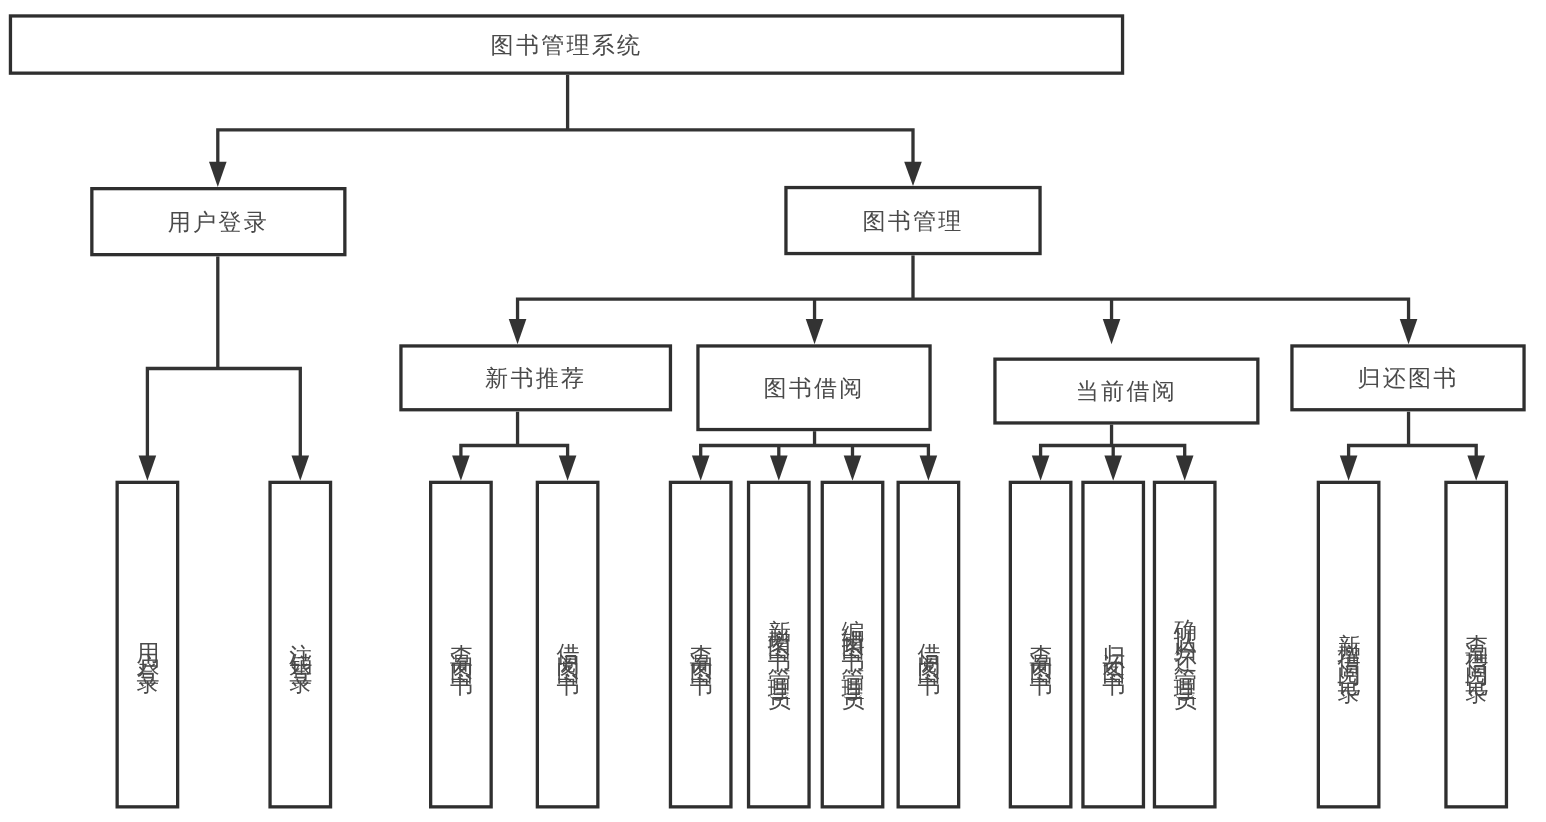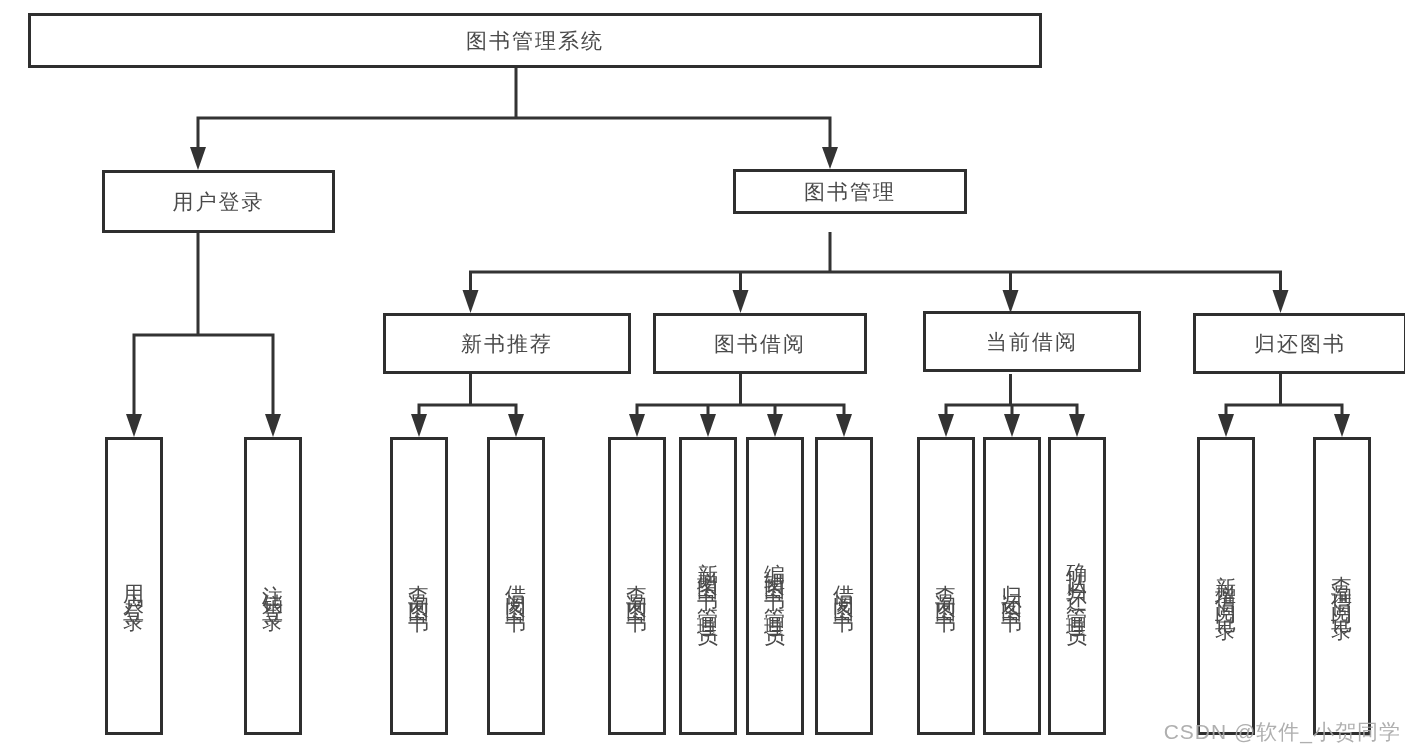--- a/index.html
+++ b/index.html
@@ -20,37 +20,37 @@
   .node {
     position: absolute;
     box-sizing: border-box;
     background: #ffffff;
     border: 3px solid #2f2f2f;
     display: flex;
     align-items: center;
     justify-content: center;
     color: #4a4a4a;
   }
-  .h-node { font-size: 21px; letter-spacing: 2px; white-space: nowrap; margin-left: 20px; }
+  .h-node { font-size: 21px; letter-spacing: 2px; white-space: nowrap; }
   .leaf { width: 58px; height: 298px; top: 437px; }
   .leaf .vtext {
     writing-mode: vertical-rl;
     text-orientation: mixed;
     font-size: 21px;
     letter-spacing: 9px;
     line-height: 1;
     white-space: nowrap;
   }
   
   #n-root        { left: 8px;    top: 13px;  width: 1014px; height: 55px; }
   #n-login       { left: 82px;   top: 170px; width: 233px;  height: 63px; }
-  #n-mgmt        { left: 713px;  top: 169px; width: 234px;  height: 45px; }
+  #n-mgmt        { left: 713px;  top: 169px; width: 234px;  height: 63px; }
   #n-newbook     { left: 363px;  top: 313px; width: 248px;  height: 61px; }
-  #n-bookborrow  { left: 633px;  top: 313px; width: 214px;  height: 61px; text-align: right; }
-  #n-current     { left: 903px;  top: 311px; width: 218px;  height: 61px; }
+  #n-bookborrow  { left: 633px;  top: 313px; width: 214px;  height: 79px; text-align: right; }
+  #n-current     { left: 903px;  top: 325px; width: 242px;  height: 61px; }
   #n-records     { left: 1173px; top: 313px; width: 214px;  height: 61px; }
   #n-l1  { left: 105px; }
   #n-l2  { left: 244px; }
   #n-l3  { left: 390px; }
   #n-l4  { left: 487px; }
   #n-l5  { left: 608px; }
   #n-l6  { left: 679px; }
   #n-l7  { left: 746px; }
   #n-l8  { left: 815px; }
   #n-l9  { left: 917px; }
@@ -161,15 +161,14 @@
     <span class="vtext">确认归还（管理员）</span>
   </div>
 
   <div class="node leaf" id="n-l12">
     <span class="vtext">新增借阅记录</span>
   </div>
   <div class="node leaf" id="n-l13">
     <span class="vtext">查询借阅记录</span>
   </div>
 
-  <div class="watermark">CSDN @软件_小贺同学</div>
 
 </div>
 
 </body></html>

